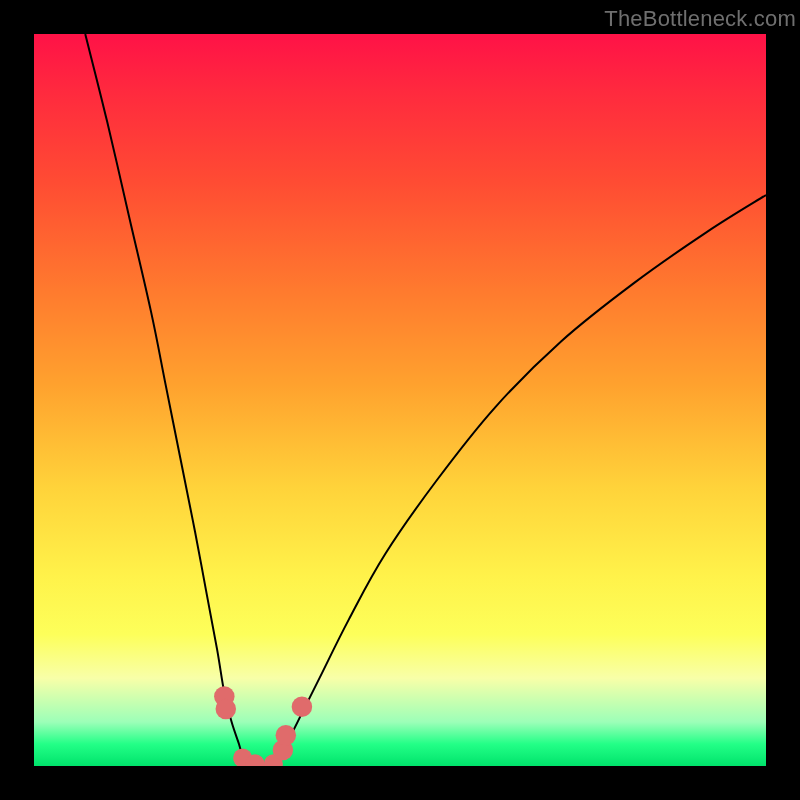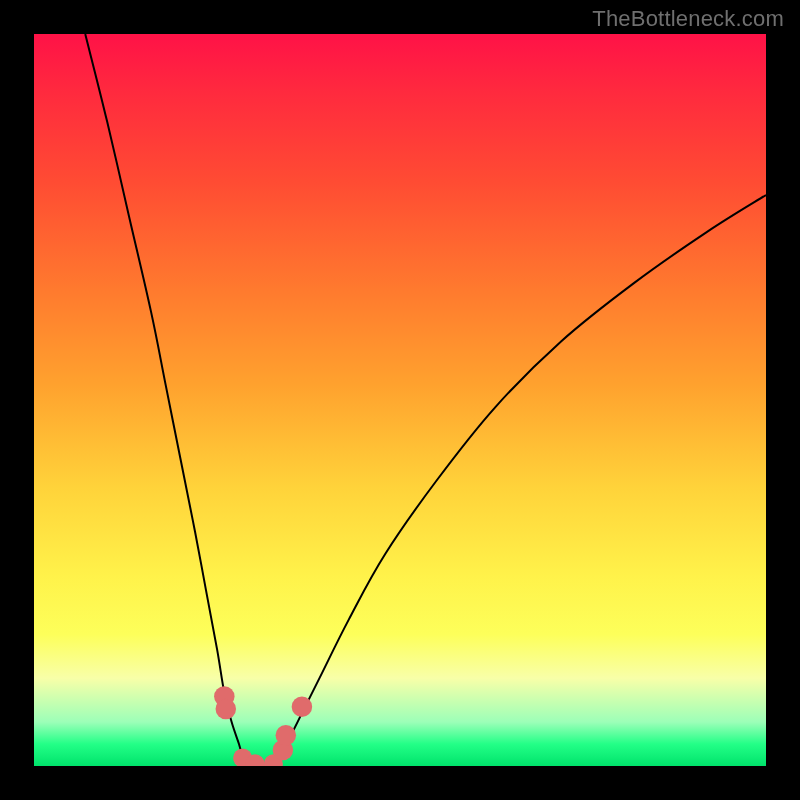--- a/index.html
+++ b/index.html
@@ -13,21 +13,21 @@
   }
   .frame {
     position: relative;
     width: 800px;
     height: 800px;
     background: #000;
   }
   .watermark {
     position: absolute;
     top: 6px;
-    right: 16px;
+    right: 4px;
     color: #6f6f6f;
     font-size: 22px;
     font-weight: 500;
     letter-spacing: 0.2px;
     z-index: 10;
   }
   .plot-area {
     position: absolute;
     left: 34px;
     top: 34px;

